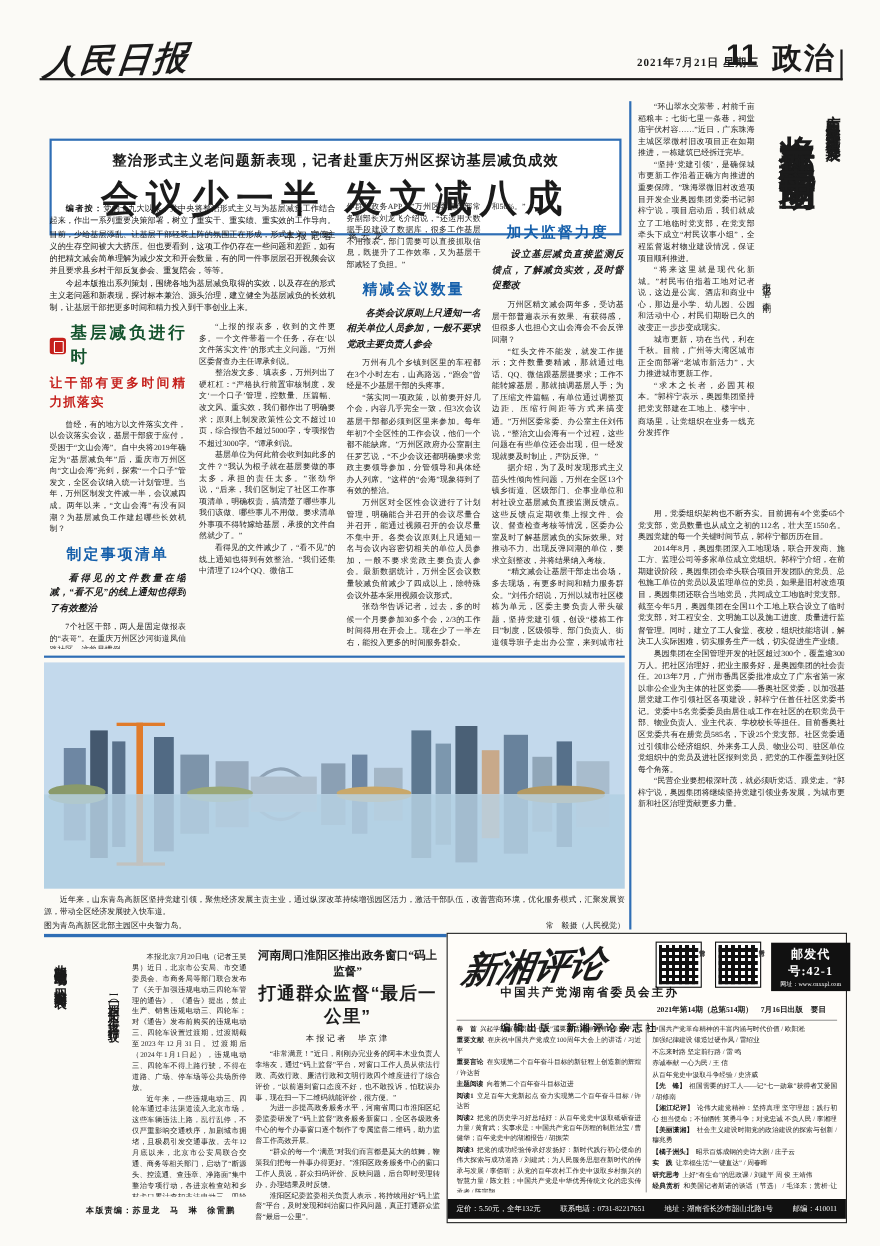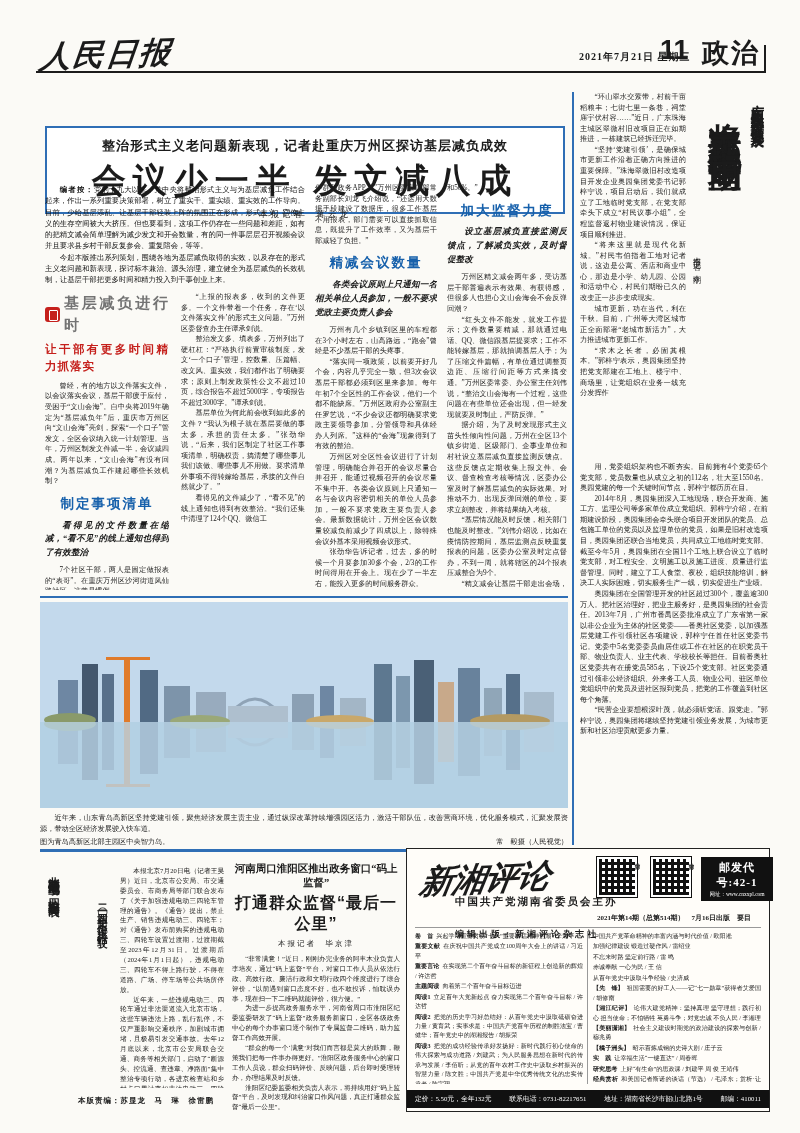--- a/index.html
+++ b/index.html
@@ -21,21 +21,21 @@
   .lead-byline{font-size:8.5px;margin-top:5px;letter-spacing:3px;}
   .ednote{font-size:7.4px;line-height:1.52;text-align:justify;color:#111;}
   .ednote b{letter-spacing:1px;}
   .newscol{font-size:7.2px;line-height:1.47;text-align:justify;overflow:hidden;}
   .sec-head{color:#1660ab;font-weight:bold;font-size:13.5px;text-align:center;text-indent:0;
             font-family:"Liberation Sans",sans-serif;letter-spacing:2px;margin:7px 0 5px;}
   .sec-intro{font-style:italic;font-weight:bold;font-size:8.6px;line-height:1.62;margin-bottom:5px;}
   .badge-row{display:flex;align-items:center;gap:4px;text-indent:0;}
   .badge-icon{width:15px;height:15px;background:#c5201c;border-radius:3px;position:relative;flex:0 0 auto;}
   .badge-icon::after{content:"";position:absolute;left:4px;top:3px;width:7px;height:9px;border:1.6px solid #fff;border-radius:1px;}
-  .badge-text{color:#737373;font-weight:900;font-size:15px;letter-spacing:1px;font-family:"Liberation Sans",sans-serif;}
+  .badge-text{color:#14532d;font-weight:900;font-size:15px;letter-spacing:1px;font-family:"Liberation Sans",sans-serif;}
   .badge-sub{color:#c5201c;font-weight:bold;font-size:11.5px;letter-spacing:1px;text-indent:0;margin:5px 0 6px;font-family:"Liberation Sans",sans-serif;}
   .blue-line{background:#2f6eb5;}
   
   .caption{font-size:7.2px;line-height:1.5;text-align:justify;}
   .caption-row{display:flex;justify-content:space-between;font-size:7.2px;margin-top:2px;}
   
   .vtext{writing-mode:vertical-rl;}
   .v-headline{font-size:33px;font-weight:900;letter-spacing:3px;font-family:"Liberation Sans",sans-serif;}
   .v-kicker{font-size:13.5px;font-weight:bold;letter-spacing:2px;font-family:"Liberation Sans",sans-serif;}
   .v-byline{font-size:8px;letter-spacing:2px;}
@@ -125,21 +125,20 @@
   </div>
 
   <div class="abs newscol" style="left:447px;top:183px;width:120px;height:408px;">
     <p style="text-indent:0;">和50%。”</p>
     <div class="sec-head">加大监督力度</div>
     <p class="sec-intro">设立基层减负直接监测反馈点，了解减负实效，及时督促整改</p>
     <div>
         <p>万州区精文减会两年多，受访基层干部普遍表示有效果、有获得感，但很多人也担心文山会海会不会反弹回潮？</p>
         <p>“红头文件不能发，就发工作提示；文件数量要精减，那就通过电话、QQ、微信跟基层提要求；工作不能转嫁基层，那就抽调基层人手；为了压缩文件篇幅，有单位通过调整页边距、压缩行间距等方式来搞变通。”万州区委常委、办公室主任刘伟说，“整治文山会海有一个过程，这些问题在有些单位还会出现，但一经发现就要及时制止，严防反弹。”</p>
         <p>据介绍，为了及时发现形式主义苗头性倾向性问题，万州在全区13个镇乡街道、区级部门、企事业单位和村社设立基层减负直接监测反馈点。这些反馈点定期收集上报文件、会议、督查检查考核等情况，区委办公室及时了解基层减负的实际效果。对推动不力、出现反弹回潮的单位，要求立刻整改，并将结果纳入考核。</p>
-        <p>“基层情况能及时反馈，相关部门也能及时整改。”刘伟介绍说，比如在疫情防控期间，基层监测点反映重复报表的问题，区委办公室及时定点督办，不到一周，就将辖区的24个报表压减整合为9个。</p>
         <p>“精文减会让基层干部走出会场，多去现场，有更多时间和精力服务群众。”刘伟介绍说，万州以城市社区楼栋为单元，区委主要负责人带头破题，坚持党建引领，创设“楼栋工作日”制度，区级领导、部门负责人、街道领导班子走出办公室，来到城市社区、楼栋，了解社情民意，有效解决群众“急难愁盼”。</p>
       </div>
   </div>
 
   <div class="abs blue-line" style="left:40px;top:596px;width:528px;height:2px;"></div>
   <div class="abs" style="left:40px;top:602px;width:528px;height:206px;">
     <svg width="528" height="206">
       <defs>
         <linearGradient id="sky" x1="0" y1="0" x2="0" y2="1">
           <stop offset="0" stop-color="#b7d2e9"></stop>

